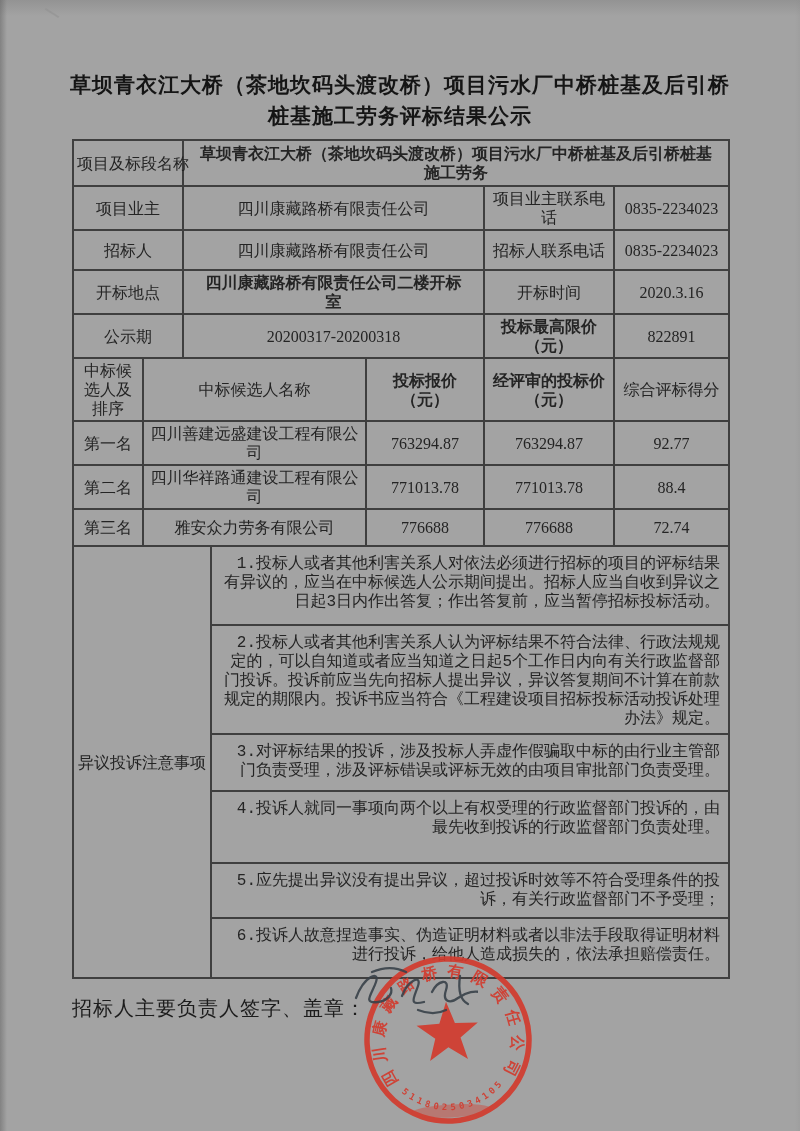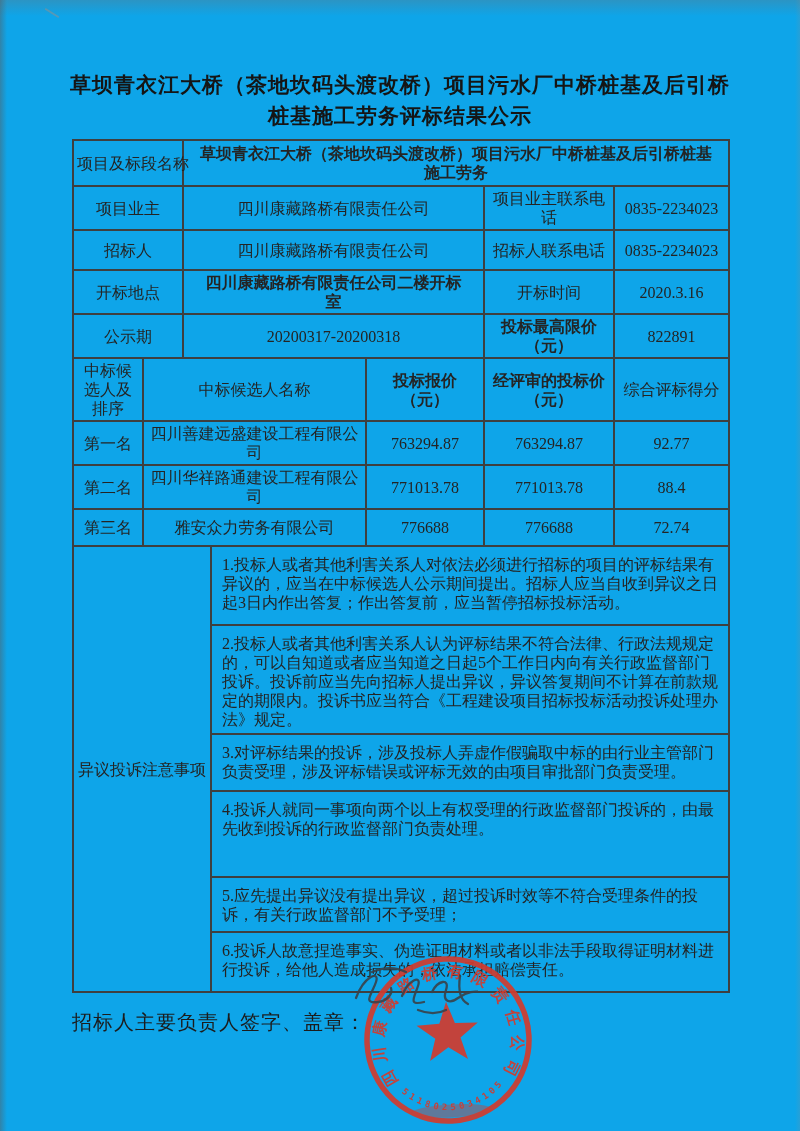--- a/index.html
+++ b/index.html
@@ -1,21 +1,21 @@
 <!DOCTYPE html>
 <html><head>
 <meta charset="utf-8">
 <style>
   * { box-sizing: border-box; margin: 0; padding: 0; }
   html,body { background:#e9e9e7; }
   .page {
     position: relative;
     width: 800px; height: 1131px;
     margin: 0 auto;
-    background: #0ea5e9;
+    background: #a3a3a3;
     overflow: hidden;
     font-family: "Liberation Serif", serif;
     color: #242424;
   }
   
   .scan-top {
     position:absolute; top:0; left:0; right:0; height:16px;
     background: linear-gradient(180deg, rgba(110,110,110,.30), rgba(110,110,110,0));
   }
   .scan-left {
@@ -49,23 +49,24 @@
     text-align: center;
     vertical-align: middle;
     font-size: 16px;
     line-height: 19px;
     padding: 2px 3px;
   }
   .t2, .t3 { margin-top: -2px; }
   .preline { white-space: pre-line; font-weight: bold; }
   .nowrap { white-space: nowrap; margin-top: 36px; }
   td.note {
-    text-align: left;
+    text-align: right;
     vertical-align: top;
     padding: 8px 8px 4px 10px;
+    font-family: Liberation Mono, monospace;
   }
 
   .sign-row {
     width: 656px; margin: 16px auto 0;
     font-size: 20px; letter-spacing: 1px; color: #1c1c1c;
   }
 
   .seal-svg { position: absolute; left: 356px; top: 948px; }
   .sig-svg  { position: absolute; left: 348px; top: 962px; }
 </style>
@@ -179,21 +180,21 @@
           <tr style="height:79px">
         <td rowspan="6">异议投诉注意事项</td>
         <td class="note">1.投标人或者其他利害关系人对依法必须进行招标的项目的评标结果有异议的，应当在中标候选人公示期间提出。招标人应当自收到异议之日起3日内作出答复；作出答复前，应当暂停招标投标活动。</td>
       </tr>
       <tr style="height:108px">
         <td class="note">2.投标人或者其他利害关系人认为评标结果不符合法律、行政法规规定的，可以自知道或者应当知道之日起5个工作日内向有关行政监督部门投诉。投诉前应当先向招标人提出异议，异议答复期间不计算在前款规定的期限内。投诉书应当符合《工程建设项目招标投标活动投诉处理办法》规定。</td>
       </tr>
       <tr style="height:57px">
         <td class="note">3.对评标结果的投诉，涉及投标人弄虚作假骗取中标的由行业主管部门负责受理，涉及评标错误或评标无效的由项目审批部门负责受理。</td>
       </tr>
-      <tr style="height:86px">
+      <tr style="height:72px">
         <td class="note">4.投诉人就同一事项向两个以上有权受理的行政监督部门投诉的，由最先收到投诉的行政监督部门负责处理。</td>
       </tr>
       <tr style="height:55px">
         <td class="note">5.应先提出异议没有提出异议，超过投诉时效等不符合受理条件的投诉，有关行政监督部门不予受理；</td>
       </tr>
       <tr style="height:60px">
         <td class="note">6.投诉人故意捏造事实、伪造证明材料或者以非法手段取得证明材料进行投诉，给他人造成损失的，依法承担赔偿责任。</td>
       </tr>
     </tbody>
       </table>

